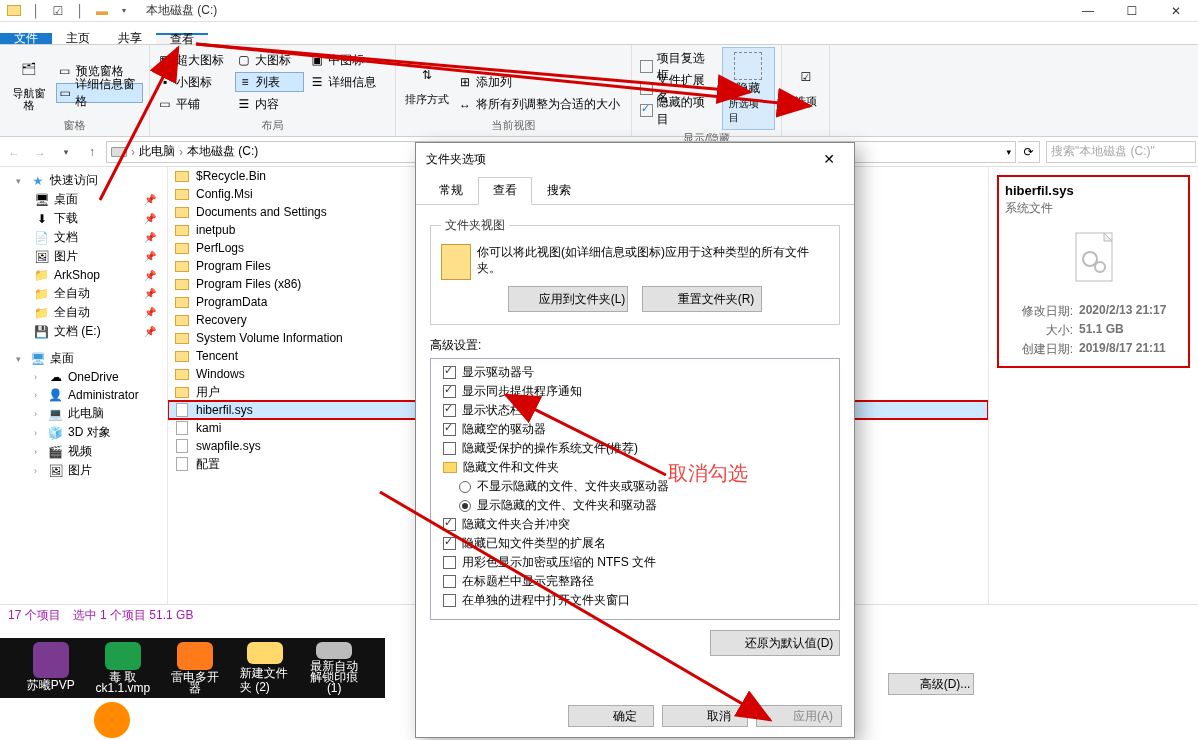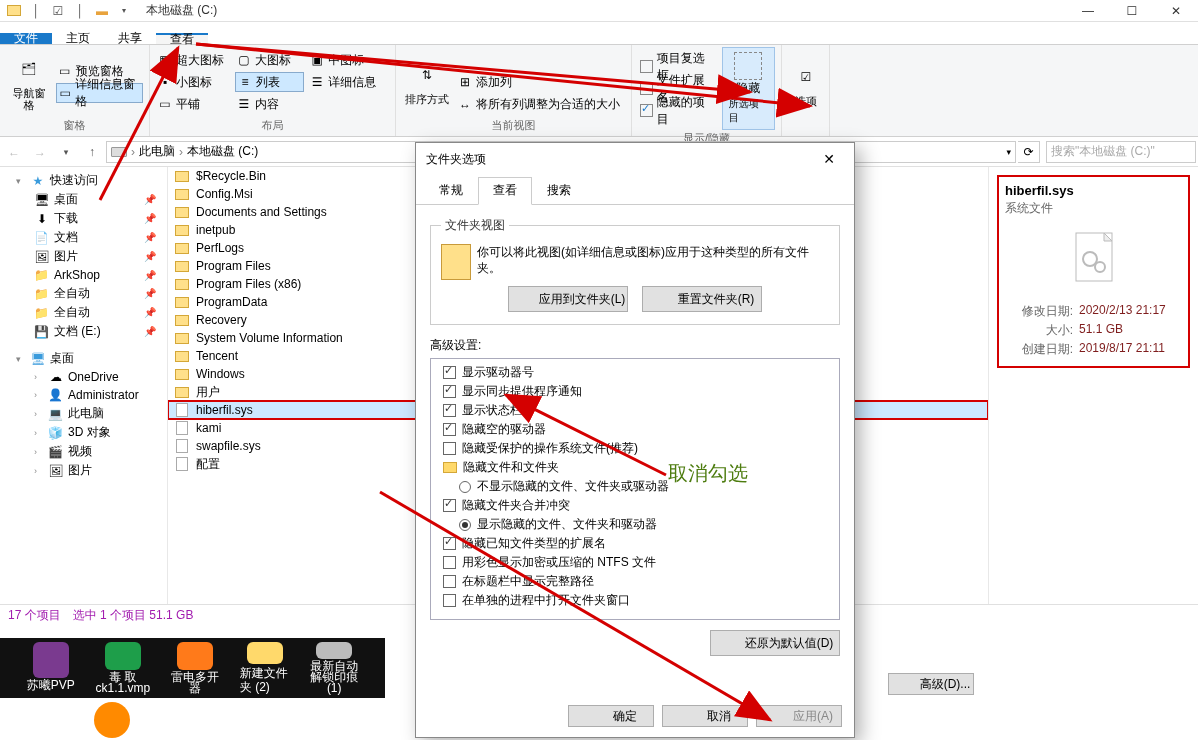--- a/index.html
+++ b/index.html
@@ -60,21 +60,21 @@
 .file-row .ficon { width: 16px; height: 16px; display: flex; align-items: center; justify-content: center; }
 .file-row.selected { background: #cde8ff; outline: 2px solid #d40000; outline-offset: -1px; }
 
 .preview-pane { width: 210px; border-left: 1px solid #e8e8e8; padding: 8px; }
 .preview-box { border: 2px solid #d40000; padding: 6px; }
 .preview-box h3 { font-size: 13px; margin-bottom: 2px; }
 .preview-box .sub { color: #666; margin-bottom: 8px; }
 .preview-box .bigicon { width: 64px; height: 64px; margin: 8px auto 14px; display: flex; align-items: center; justify-content: center; }
 .preview-box .meta { display: flex; gap: 6px; font-size: 11px; margin: 2px 14px; }
 .preview-box .meta .k { color: #666; width: 54px; text-align: right; }
-.preview-box .meta .v { color: #7f1d1d; }
+.preview-box .meta .v { color: #737373; font-weight: bold; }
 
 
 .statusbar { height: 22px; border-top: 1px solid #e0e0e0; display: flex; align-items: center; padding: 0 8px; gap: 12px; color: #a21caf; }
 
 
 .dialog { position: absolute; left: 415px; top: 142px; width: 440px; height: 596px; background: #fff; border: 1px solid #888; box-shadow: 6px 6px 18px rgba(0,0,0,.3); display: flex; flex-direction: column; }
 .dlg-title { height: 30px; display: flex; align-items: center; padding: 16px 10px; }
 .dlg-title .close { margin-left: auto; width: 30px; height: 30px; display: flex; align-items: center; justify-content: center; font-size: 14px; }
 .dlg-tabs { display: flex; padding: 2px 8px 0; border-bottom: 1px solid #ccc; gap: 0; }
 .dlg-tabs .dtab { padding: 4px 14px; border: 1px solid transparent; }
@@ -93,21 +93,21 @@
 .adv-chk { width: 13px; height: 13px; border: 1px solid #666; display: inline-block; position: relative; flex-shrink: 0; }
 .adv-chk.on::after { content: '✓'; position: absolute; top: -3px; left: 0; color: #333; font-size: 11px; }
 .adv-radio { width: 12px; height: 12px; border: 1px solid #666; border-radius: 50%; display: inline-block; position: relative; flex-shrink: 0; }
 .adv-radio.on::after { content: ''; position: absolute; inset: 2px; background: #333; border-radius: 50%; }
 .adv-folder { width: 14px; height: 11px; background: #ffd96b; border: 1px solid #d4a738; display: inline-block; flex-shrink: 0; }
 .dlg-footer { display: flex; justify-content: flex-end; gap: 8px; padding: 6px 12px 10px; }
 .dbtn.gray { background: #e1e1e1; color: #888; }
 
 
 .anno { position: absolute; pointer-events: none; }
-.anno-text { color: #4d7c0f; font-size: 20px; font-family: "SimSun", serif; }
+.anno-text { color: #ef4444; font-size: 20px; font-family: "SimSun", serif; }
 svg.arrows { position:absolute; left:0; top:0; width:1198px; height:740px; pointer-events:none; }
 
 
 .taskfrag { position: absolute; left: 0; top: 638px; width: 385px; height: 60px; background: #111; display: flex; gap: 20px; padding: 4px 26px; }
 .taskfrag .ti { display: flex; flex-direction: column; align-items: center; color: #fff; font-size: 11px; width: 60px; }
 .taskfrag .ti .ico { width: 36px; height: 36px; border-radius: 6px; margin-bottom: 2px; }
 .taskfrag2 { position: absolute; left: 30px; top: 702px; display: flex; gap: 28px; }
 .taskfrag2 .ico { width: 36px; height: 36px; border-radius: 6px; }
 
 
@@ -587,27 +587,27 @@
           <span>隐藏受保护的操作系统文件(推荐)</span>
         </div>
         <div class="adv-item">
           <span class="adv-folder"></span>
           <span>隐藏文件和文件夹</span>
         </div>
         <div class="adv-item l2">
           <span class="adv-radio"></span>
           <span>不显示隐藏的文件、文件夹或驱动器</span>
         </div>
-        <div class="adv-item">
-          <span class="adv-chk on"></span>
-          <span>隐藏文件夹合并冲突</span>
-        </div>
         <div class="adv-item l2">
           <span class="adv-radio on"></span>
           <span>显示隐藏的文件、文件夹和驱动器</span>
+        </div>
+        <div class="adv-item">
+          <span class="adv-chk on"></span>
+          <span>隐藏文件夹合并冲突</span>
         </div>
         <div class="adv-item">
           <span class="adv-chk on"></span>
           <span>隐藏已知文件类型的扩展名</span>
         </div>
         <div class="adv-item">
           <span class="adv-chk"></span>
           <span>用彩色显示加密或压缩的 NTFS 文件</span>
         </div>
         <div class="adv-item">

